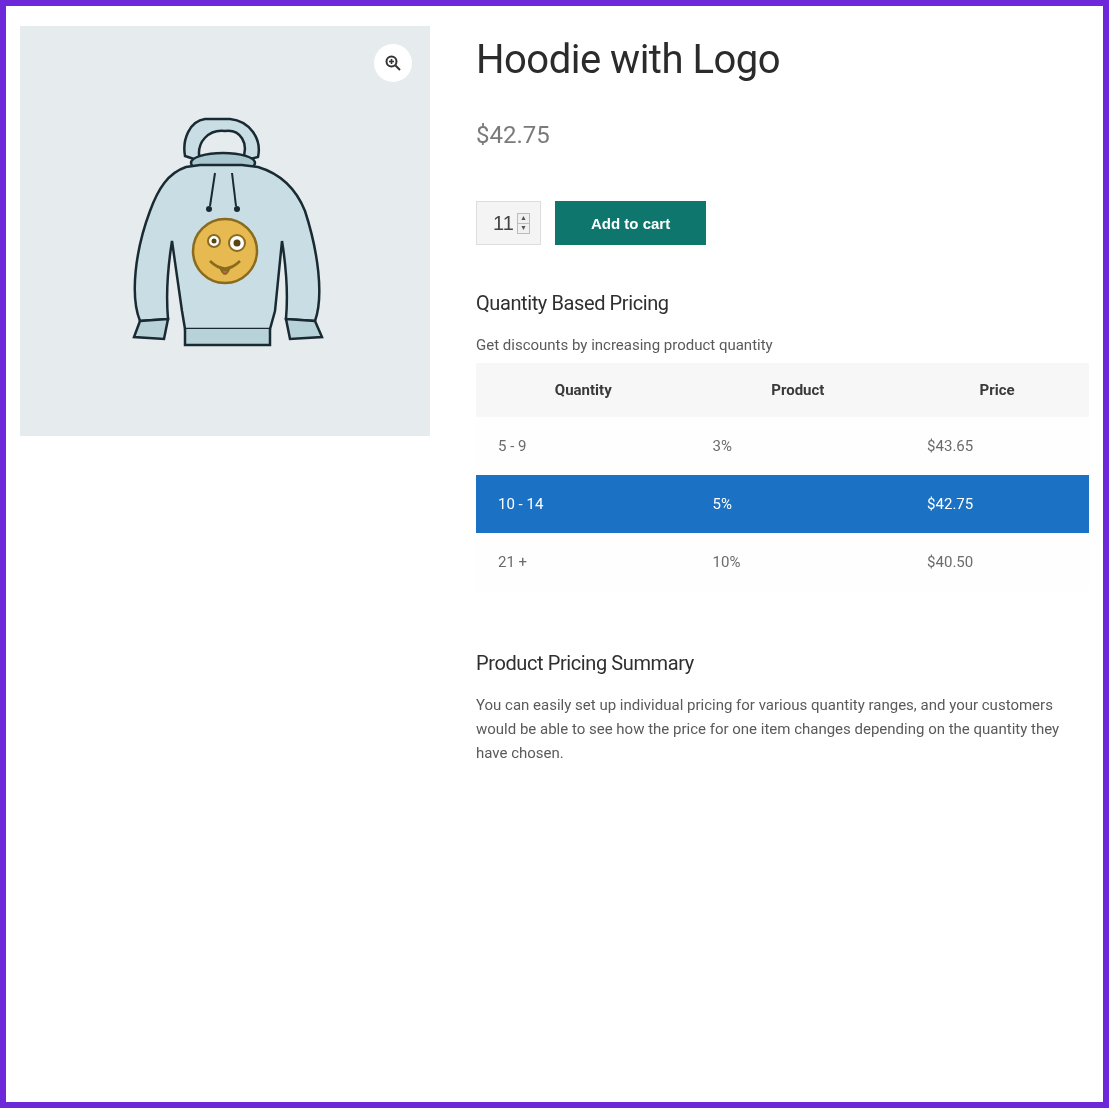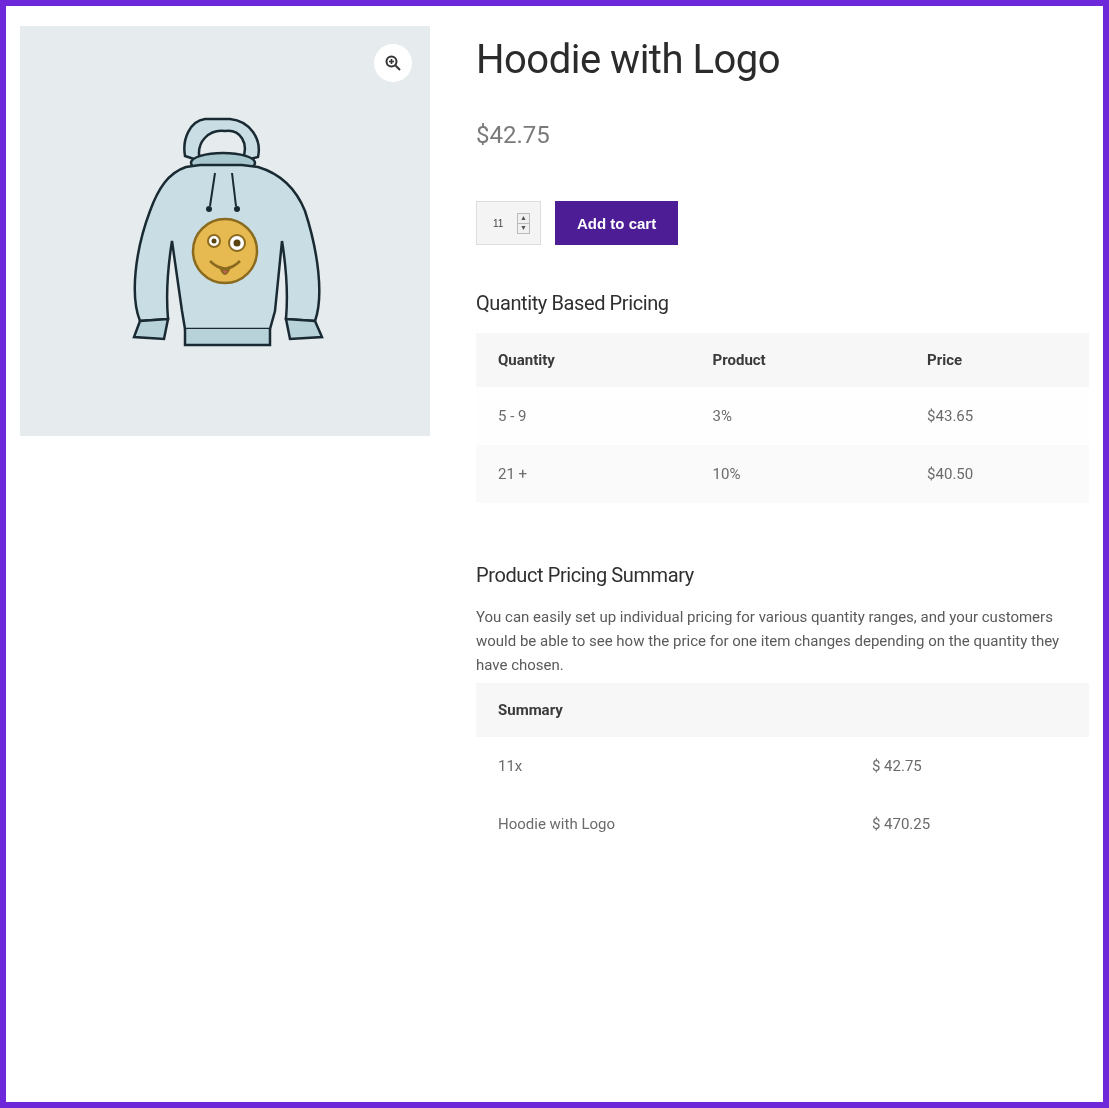--- a/index.html
+++ b/index.html
@@ -77,44 +77,44 @@
     align-items: center;
     padding: 0 8px 0 14px;
     font-size: 15px;
     color: #444;
     position: relative;
   }
   .qty-box input {
     border: none;
     background: transparent;
     width: 26px;
-    font-size: 10px;
+    font-size: 20px;
     color: #444;
     outline: none;
   }
   .spinner {
     display: flex;
     flex-direction: column;
     font-size: 7px;
     line-height: 7px;
     color: #555;
     border: 1px solid #bbb;
     background: #f0f0f0;
   }
   .spinner span {
     padding: 1px 2px;
     cursor: pointer;
   }
   .spinner span:first-child { border-bottom: 1px solid #bbb; }
   .add-btn {
-    background: #4c1d95;
+    background: #0f766e;
     color: #fff;
     border: none;
     height: 44px;
-    padding: 0 22px;
+    padding: 0 36px;
     font-size: 15px;
     font-weight: 700;
     cursor: pointer;
   }
   h2.section {
     font-size: 20px;
     font-weight: 400;
     color: #2f2f2f;
     margin: 0 0 18px 0;
     letter-spacing: -0.4px;
@@ -126,21 +126,21 @@
     line-height: 1.6;
   }
   table.pricing {
     width: 100%;
     border-collapse: collapse;
     margin-bottom: 60px;
     font-size: 15px;
   }
   table.pricing th {
     background: #f7f7f7;
-    text-align: left;
+    text-align: center;
     font-weight: 700;
     color: #3a3a3a;
     padding: 18px 22px;
   }
   table.pricing td {
     padding: 20px 22px;
     color: #6b6b6b;
   }
   table.pricing tbody tr:nth-child(odd) td { background: #fefefe; }
   table.pricing tbody tr:nth-child(even) td { background: #fafafa; }
@@ -218,56 +218,45 @@
         <input type="text" value="11" style="">
         <div class="spinner">
           <span>▲</span>
           <span>▼</span>
         </div>
       </div>
       <button class="add-btn">Add to cart</button>
     </div>
 
     <h2 class="section">Quantity Based Pricing</h2>
+    <div class="subtext">Get discounts by increasing product quantity</div>
     <table class="pricing">
       <thead>
         <tr>
           <th class="col-q">Quantity</th>
           <th class="col-d">Product</th>
           <th class="col-p">Price</th>
         </tr>
       </thead>
       <tbody id="pricing-body">
           <tr>
             <td>5 - 9</td>
             <td>3%</td>
             <td>$43.65</td>
           </tr>
+          <tr class="active">
+            <td>10 - 14</td>
+            <td>5%</td>
+            <td>$42.75</td>
+          </tr>
           <tr>
             <td>21 +</td>
             <td>10%</td>
             <td>$40.50</td>
           </tr>
         </tbody>
     </table>
 
     <h2 class="section">Product Pricing Summary</h2>
     <div class="subtext" style="margin-bottom:6px">You can easily set up individual pricing for various quantity ranges, and your customers would be able to see how the price for one item changes depending on the quantity they have chosen.</div>
-    <table class="summary">
-      <thead>
-        <tr>
-          <th class="col-l" colspan="2">Summary</th>
-        </tr>
-      </thead>
-      <tbody id="summary-body">
-          <tr>
-            <td class="col-l">11x</td>
-            <td class="col-r">$ 42.75</td>
-          </tr>
-          <tr>
-            <td class="col-l">Hoodie with Logo</td>
-            <td class="col-r">$ 470.25</td>
-          </tr>
-        </tbody>
-    </table>
   </div>
 
 </div>
 
 </body></html>

